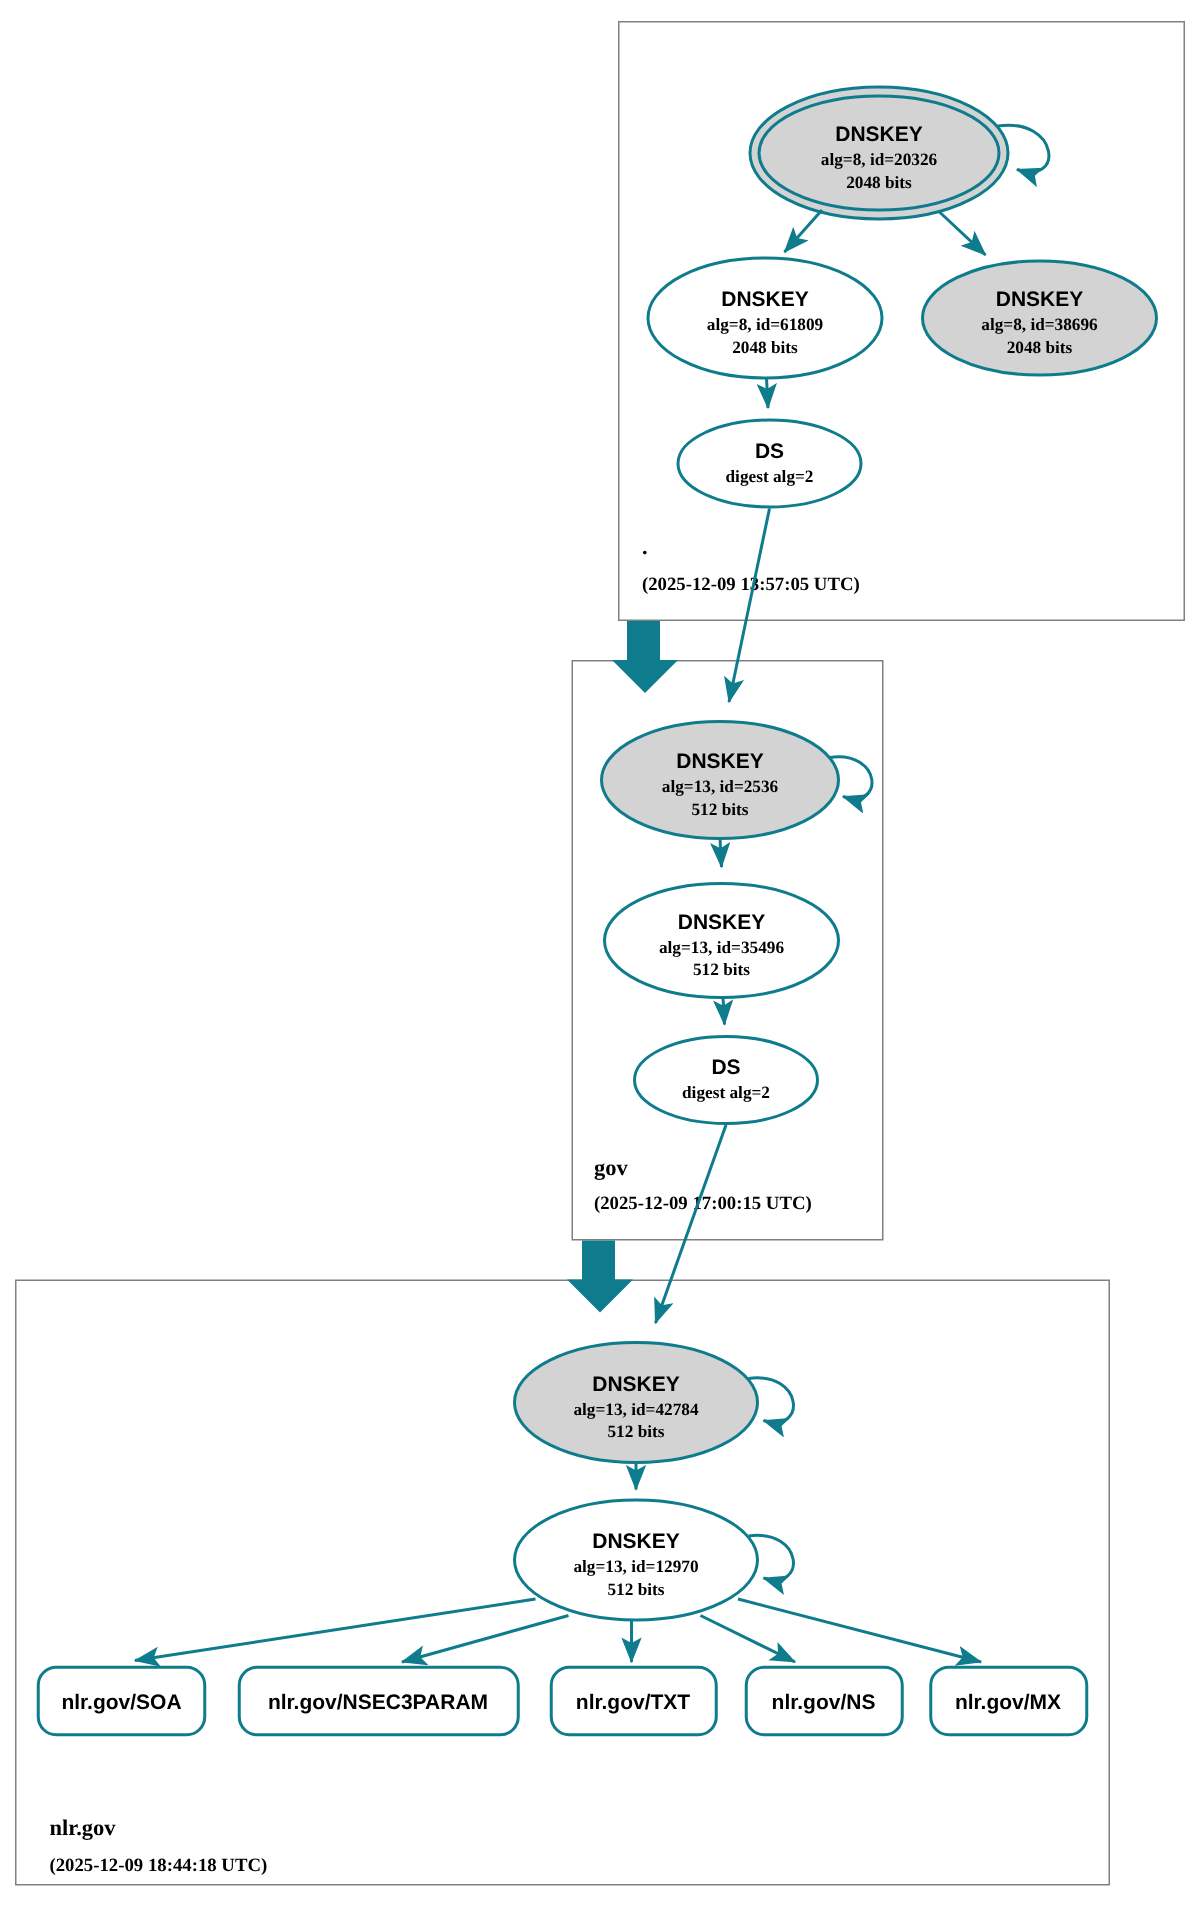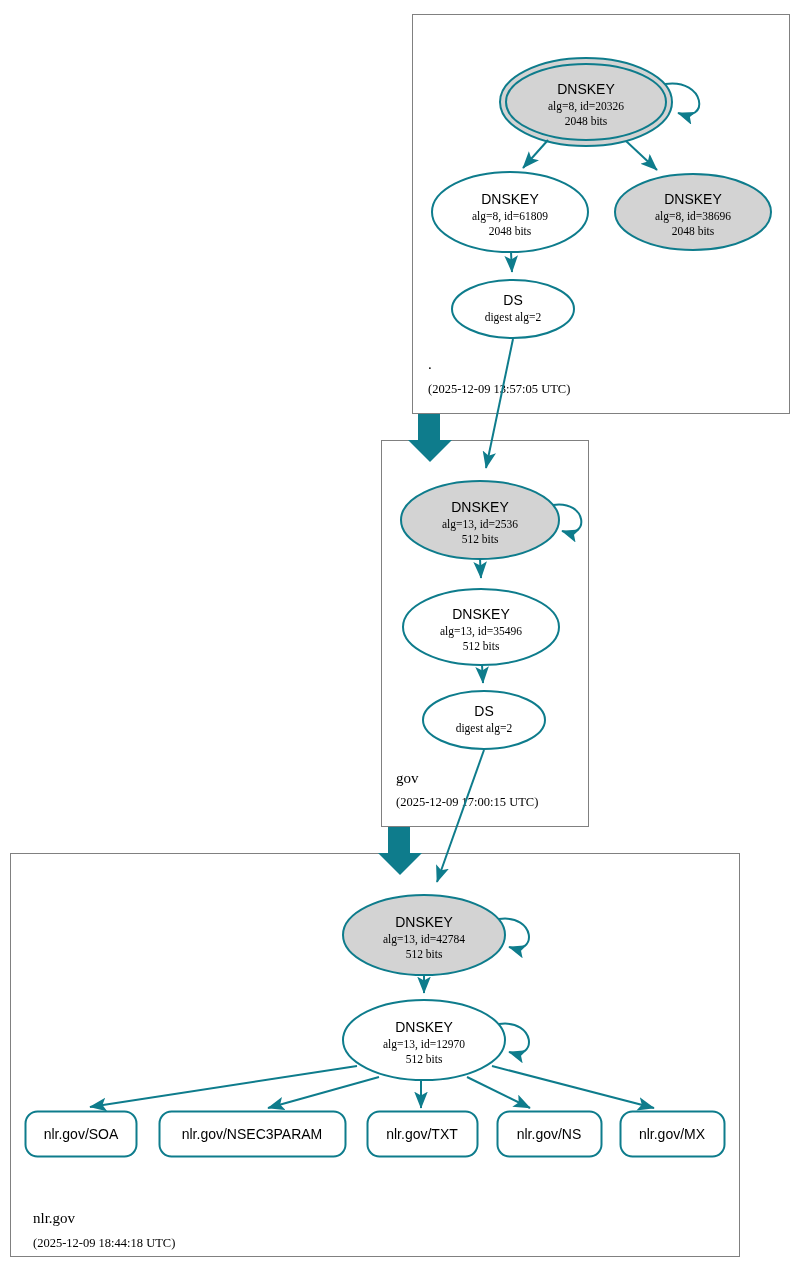--- a/index.html
+++ b/index.html
@@ -1,17 +1,17 @@
 <!DOCTYPE html>
 <html><head>
 <meta charset="utf-8">
 <style>
   html,body{margin:0;padding:0;background:#ffffff;}
   body{width:799px;height:1278px;overflow:hidden;font-family:"Liberation Sans",sans-serif;}
-  #canvas{position:relative;width:799px;height:1058px;}
+  #canvas{position:relative;width:799px;height:1058px;font-weight:bold;}
   svg{display:block;}
   .zone-box{fill:none;stroke:#808080;stroke-width:1;}
   .node-ell{stroke:#0e7c8c;stroke-width:2;}
   .fill-grey{fill:#d3d3d3;}
   .fill-white{fill:#ffffff;}
   .rr-box{fill:#ffffff;stroke:#0e7c8c;stroke-width:2;}
   .edge{stroke:#0e7c8c;stroke-width:2;fill:none;}
   .edge-thick{fill:#0e7c8c;}
   .t-type{font-family:"Liberation Sans",sans-serif;font-size:14px;fill:#000000;text-anchor:middle;}
   .t-sub{font-family:"Liberation Serif",serif;font-size:11.5px;fill:#000000;text-anchor:middle;}

